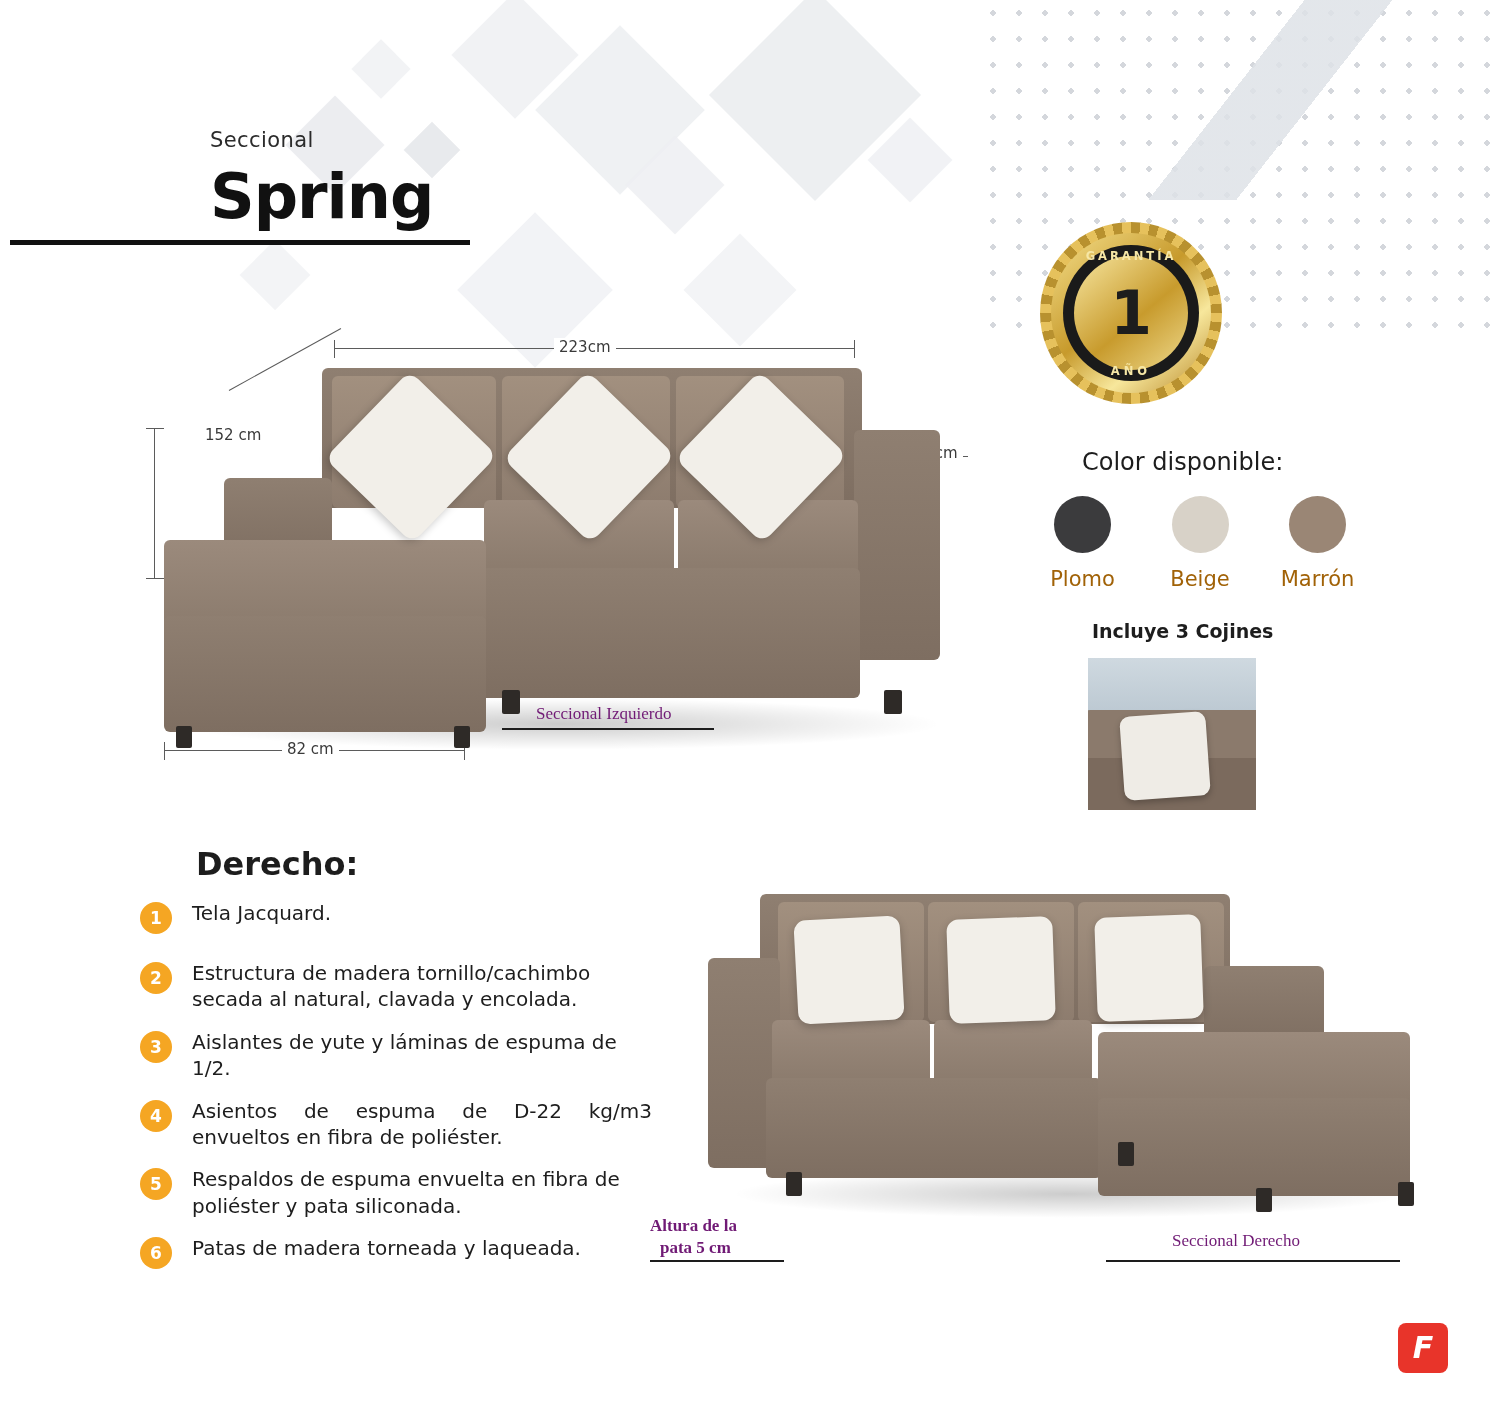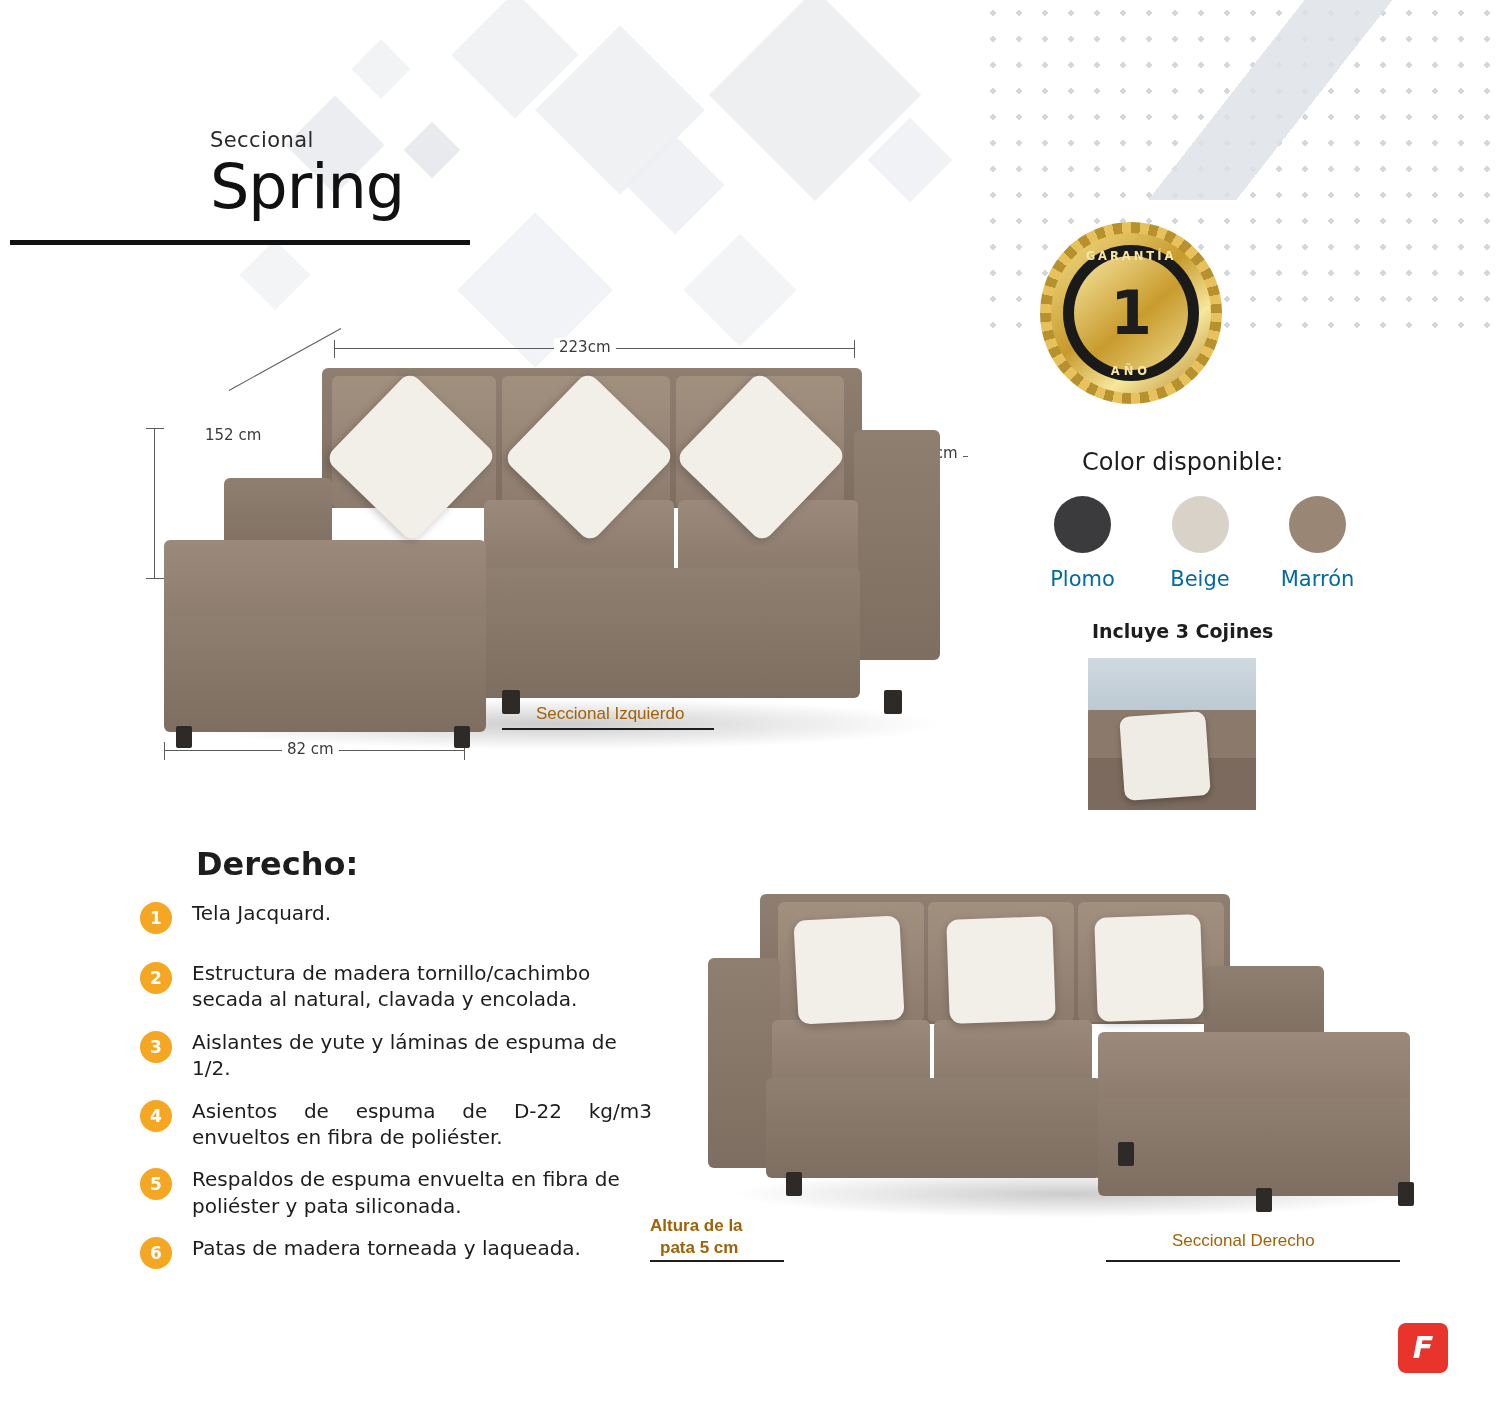--- a/index.html
+++ b/index.html
@@ -54,25 +54,25 @@
     top: 128px;
   }
   .title-sub {
     font-size: 21px;
     color: #2b2b2b;
     letter-spacing: .4px;
     font-family: "DejaVu Sans", sans-serif;
   }
   .title-main {
     font-size: 62px;
-    font-weight: normal;
+    font-weight: bold;
     color: #111;
     letter-spacing: -1px;
     line-height: .95;
-    margin-top: 6px;
+    margin-top: 16px;
     font-family: "DejaVu Sans", sans-serif;
   }
   .title-rule {
     position: absolute;
     left: 10px;
     top: 240px;
     width: 460px;
     height: 5px;
     background: #111;
   }
@@ -155,21 +155,21 @@
   }
   .swatch-dot {
     width: 57px;
     height: 57px;
     border-radius: 50%;
     margin: 0 auto;
   }
   .swatch-label {
     margin-top: 14px;
     font-size: 21px;
-    color: #0369a1;
+    color: #a16207;
   }
 
   
   .cushion-title {
     position: absolute;
     left: 1092px;
     top: 620px;
     font-size: 19px;
     color: #1d1d1d;
     font-weight: bold;
@@ -225,22 +225,22 @@
     position: absolute;
     font-size: 15px;
     color: #3a3a3a;
     background: #fff;
     padding: 0 5px;
     font-family: "DejaVu Sans", sans-serif;
   }
   .caption {
     position: absolute;
     font-size: 17px;
-    color: #a16207;
-    font-family: Liberation Sans, sans-serif;
+    color: #701a75;
+    font-family: Liberation Serif, serif;
   }
   .caption-rule {
     position: absolute;
     height: 2px;
     background: #1d1d1d;
   }
 
   
   .sofa {
     position: absolute;

